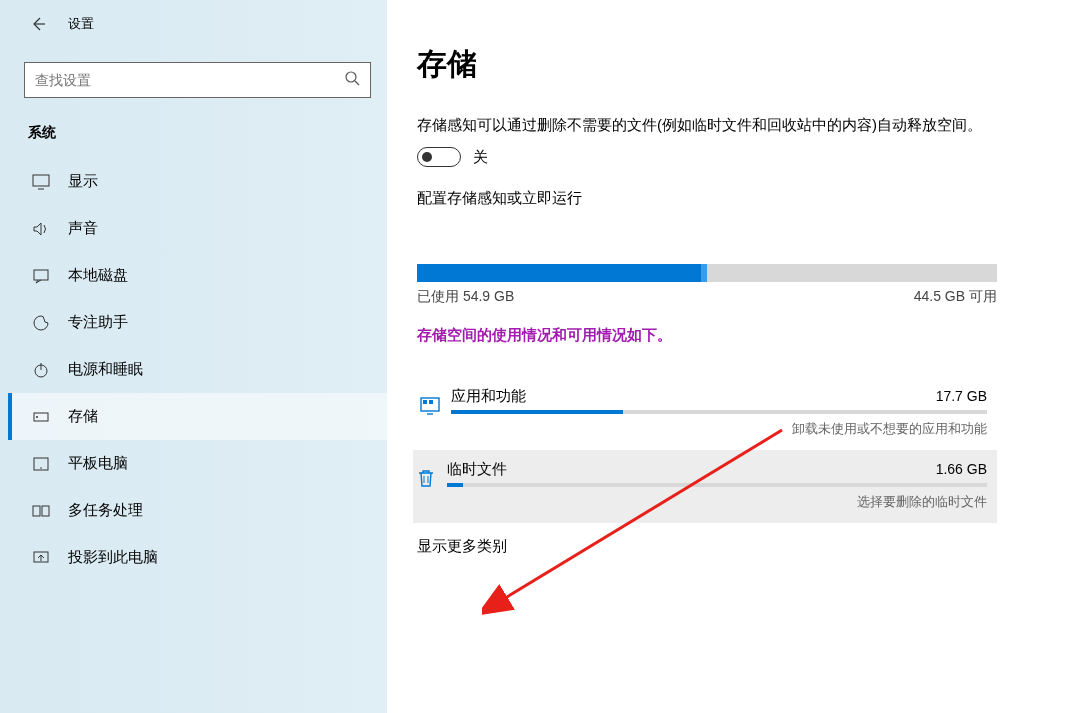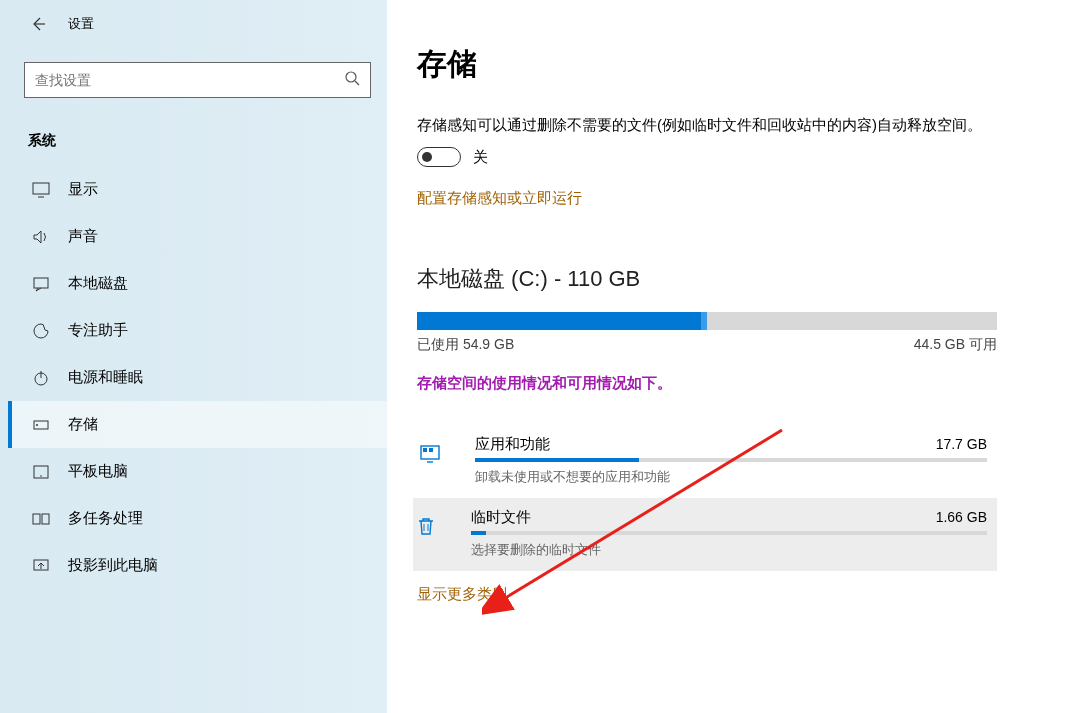--- a/index.html
+++ b/index.html
@@ -24,21 +24,21 @@
     .search-wrap { padding: 8px 16px 18px 16px; }
     .search-box {
       width: 100%; height: 36px; border: 1px solid #666; background: #fff;
       display: flex; align-items: center; padding: 0 10px; position: relative;
     }
     .search-input {
       flex: 1; border: none; outline: none; font-size: 14px; background: transparent;
     }
     .search-icon { position: absolute; right: 10px; color: #555; font-style: italic; }
 
-    .section-header { font-size: 14px; font-weight: 600; padding: 8px 20px 16px 20px; color: #000; margin-top: 8px; }
+    .section-header { font-size: 14px; font-weight: 600; padding: 8px 20px 16px 20px; color: #000; }
 
     .nav-item {
       display: flex; align-items: center; padding: 14px 20px; gap: 18px; cursor: pointer;
       position: relative; color: #000; border-left: 4px solid transparent;
     }
     .nav-item.selected { background: rgba(255,255,255,0.5); border-left: 4px solid #0078d4; }
     .nav-icon { width: 18px; display: flex; justify-content: center; color: #333; }
     .nav-label { font-size: 15px; }
 
     
@@ -50,38 +50,38 @@
     .toggle {
       width: 44px; height: 20px; border: 1px solid #333; border-radius: 10px;
       position: relative; cursor: pointer; background: #fff;
     }
     .toggle-knob {
       width: 10px; height: 10px; background: #333; border-radius: 50%;
       position: absolute; left: 4px; top: 4px;
     }
     .toggle-label { font-size: 15px; }
 
-    .link { color: #a16207; font-size: 15px; cursor: pointer; }
+    .link { color: #000000; font-size: 15px; cursor: pointer; }
     .link-top { margin-bottom: 56px; display: inline-block; }
 
     .disk-title { font-size: 22px; margin-bottom: 18px; font-weight: 400; color: #222; }
 
     .usage-bar {
       width: 100%; height: 18px; background: #d8d8d8; position: relative; margin-bottom: 6px;
     }
     .usage-fill-primary { position: absolute; left: 0; top: 0; bottom: 0; background: #0078d4; }
     .usage-fill-secondary { position: absolute; top: 0; bottom: 0; background: #3a9be8; }
 
     .usage-legend { display: flex; justify-content: space-between; font-size: 14px; color: #444; margin-bottom: 20px; }
 
     .subdesc { font-size: 15px; color: #a21caf; margin-bottom: 32px; font-weight: bold; }
 
     .category {
       display: flex; align-items: flex-start; padding: 10px 10px 12px 0;
-      gap: 32px; cursor: pointer;
+      gap: 8px; cursor: pointer; text-align: right;
     }
     .category.highlighted { background: #ededed; padding-left: 0; margin-left: -4px; }
     .cat-icon {
       width: 26px; height: 36px; display: flex; align-items: center; justify-content: center;
       color: #0078d4; flex-shrink: 0;
     }
     .cat-body { flex: 1; }
     .cat-head { display: flex; justify-content: space-between; align-items: baseline; margin-bottom: 4px; }
     .cat-title { font-size: 15px; color: #000; }
     .cat-size { font-size: 14px; color: #000; }
@@ -212,21 +212,20 @@
 
   <div class="toggle-row">
     <div class="toggle">
       <div class="toggle-knob"></div>
     </div>
     <span class="toggle-label">关</span>
   </div>
 
   <a class="link link-top">配置存储感知或立即运行</a>
 
-  <h2 class="disk-title">本地磁盘 (C:) - 110 GB</h2>
 
   <div class="usage-bar">
     <div class="usage-fill-primary" style="width:49%"></div>
     <div class="usage-fill-secondary" style="left:49%;width:1%"></div>
   </div>
   <div class="usage-legend">
     <span>已使用 54.9 GB</span>
     <span>44.5 GB 可用</span>
   </div>
 

